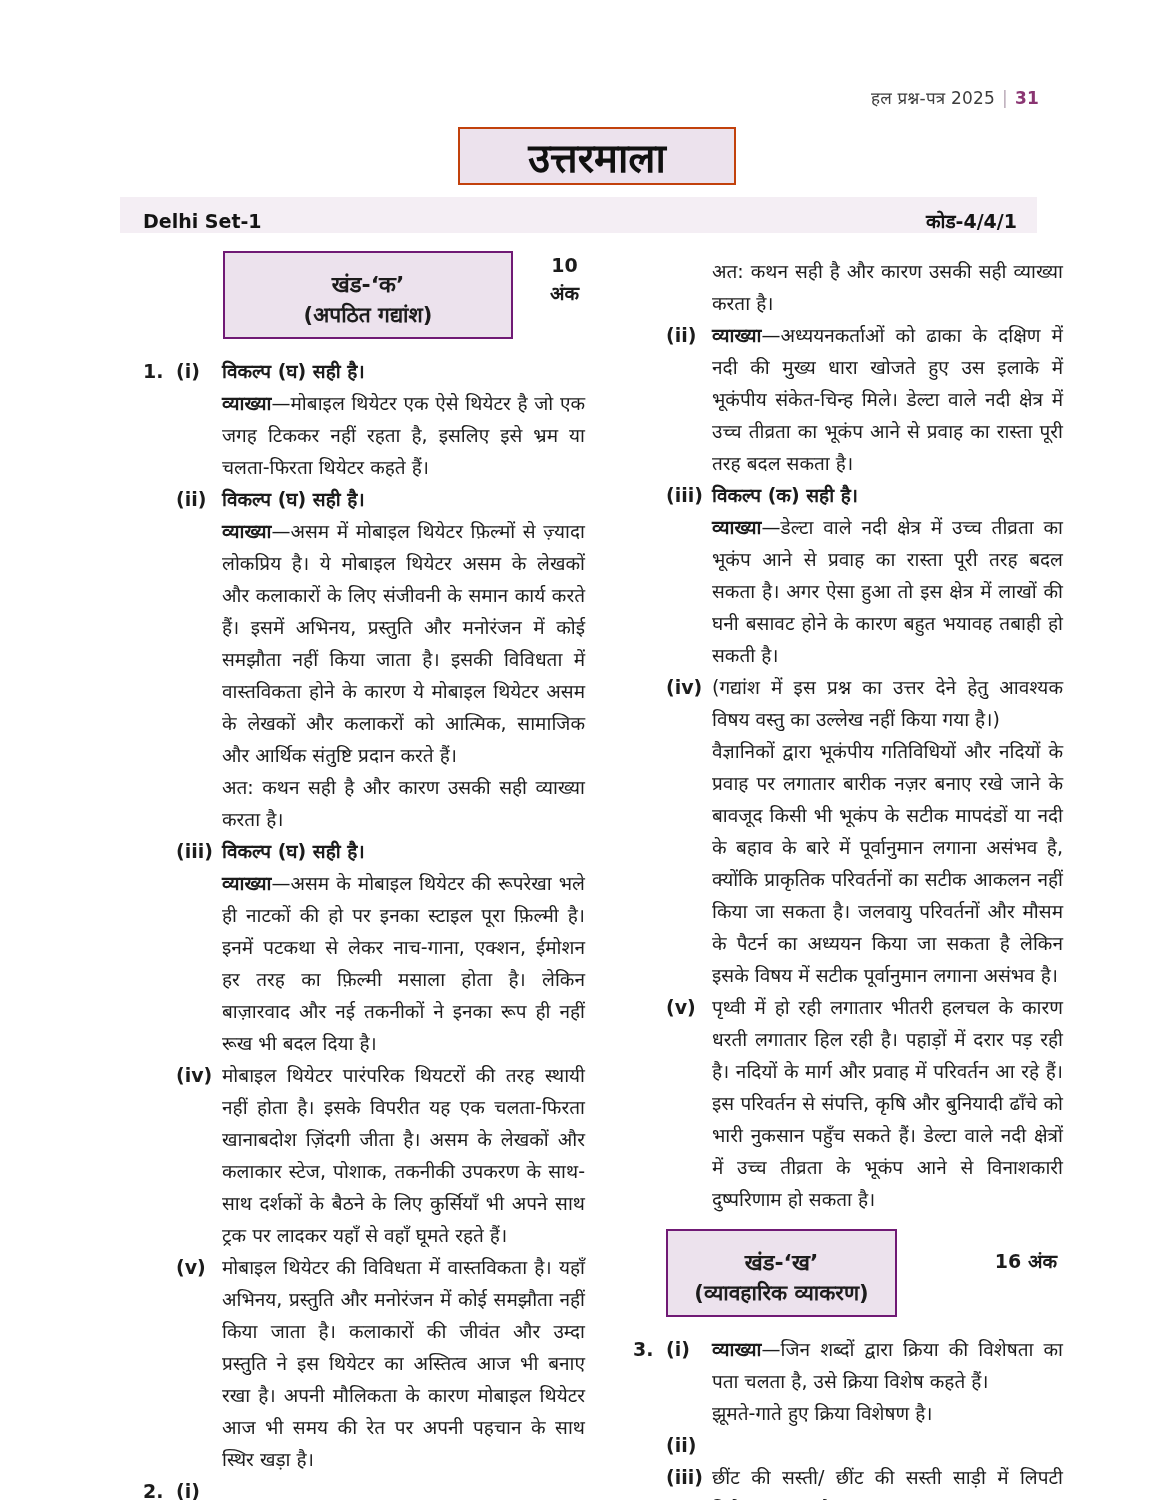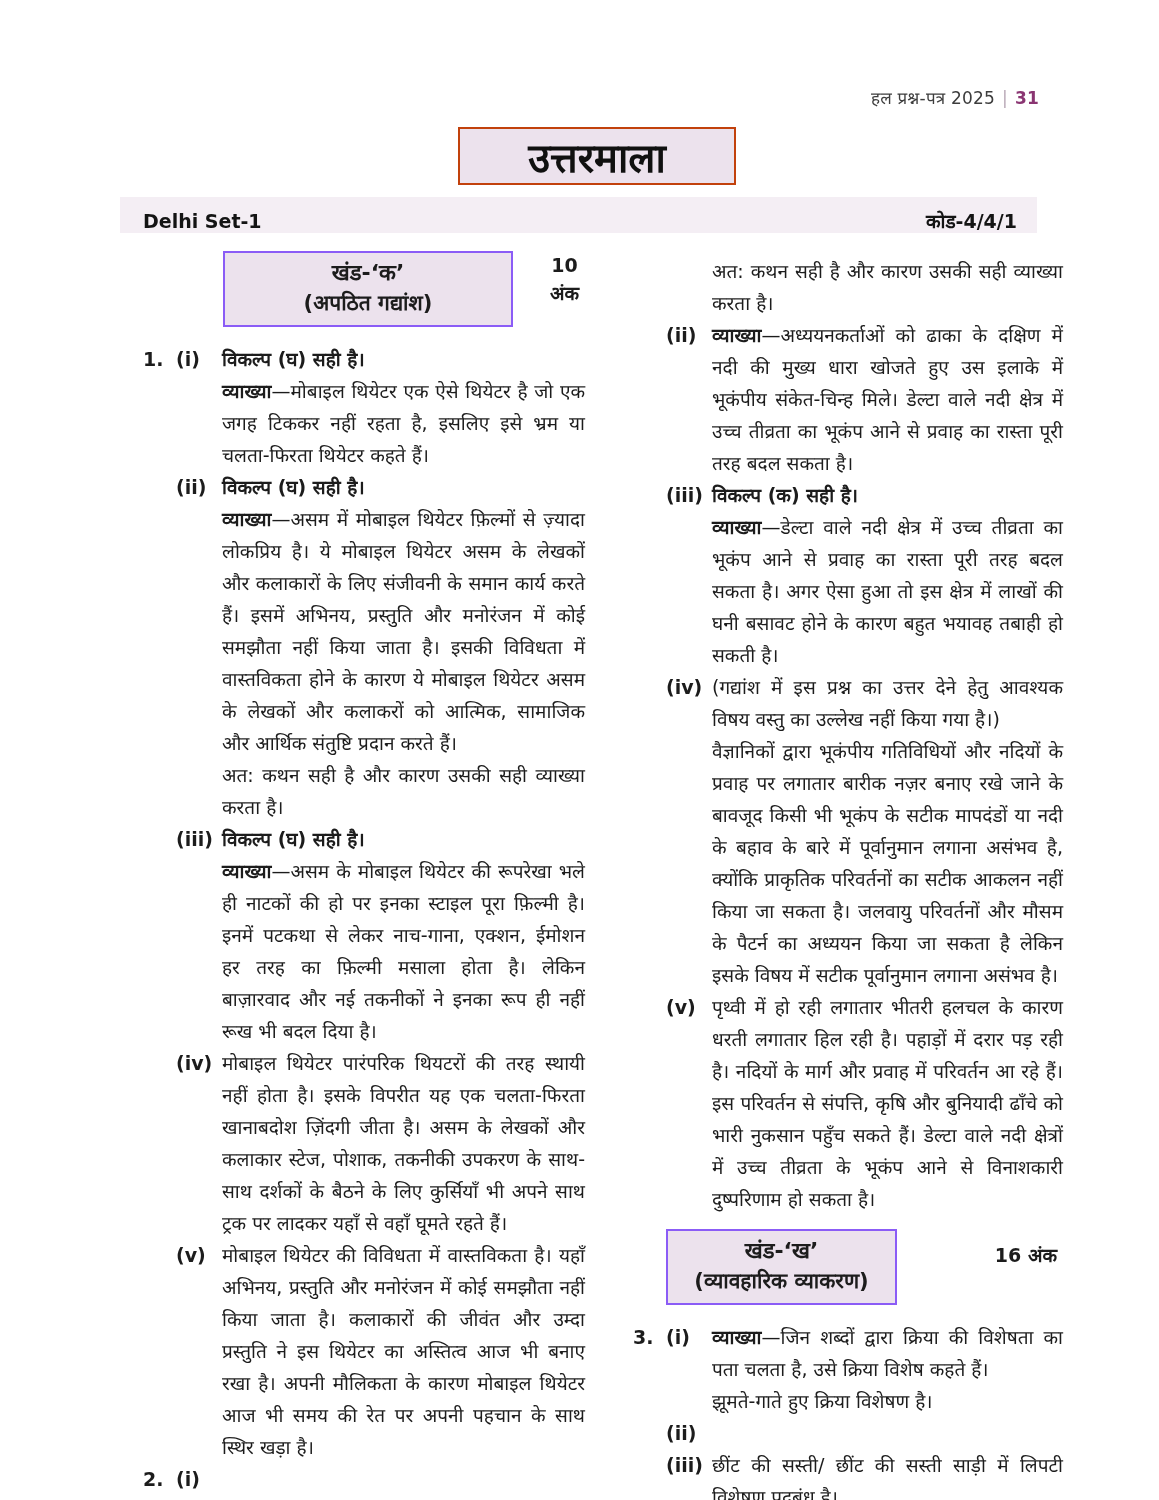--- a/index.html
+++ b/index.html
@@ -30,29 +30,29 @@
   }
   .columns{
     position:absolute;left:143px;top:251px;width:920px;
     display:flex;gap:48px;
   }
   .col{font-size:19px;line-height:32px;}
   .col.left{width:442px;}
   .col.right{width:430px;padding-top:4px;box-sizing:border-box;}
   .section-row{display:flex;align-items:flex-start;margin-bottom:16px;}
   .section-box{
-    background:#ece2ed;border:2px solid #8b5cf6;box-sizing:border-box;
-    text-align:center;padding:5px 8px 7px;
+    background:#ece2ed;border:2px solid #701a75;box-sizing:border-box;
+    text-align:center;padding:17px 8px 7px;
   }
   .col.left .section-box{width:290px;margin-left:80px;}
   .col.right .section-box{width:231px;margin-left:33px;}
   .section-box .sec-title{font-size:22px;font-weight:bold;line-height:30px;}
   .section-box .sec-sub{font-size:21px;font-weight:bold;line-height:30px;}
   .marks{font-weight:bold;text-align:center;margin-left:auto;margin-right:6px;line-height:28px;}
-  .col.right .marks{margin-top:12px;white-space:nowrap;}
+  .col.right .marks{margin-top:18px;white-space:nowrap;}
   .item{display:flex;align-items:flex-start;}
   .qnum{flex:0 0 33px;font-weight:bold;}
   .qmark{flex:0 0 46px;font-weight:bold;}
   .qbody{flex:1;min-width:0;}
   .qhead{font-weight:bold;}
   .qhead:empty{display:none;}
   .qpara{margin:0;text-align:justify;}
   .qpara b{font-weight:bold;}
 </style>
 </head>

